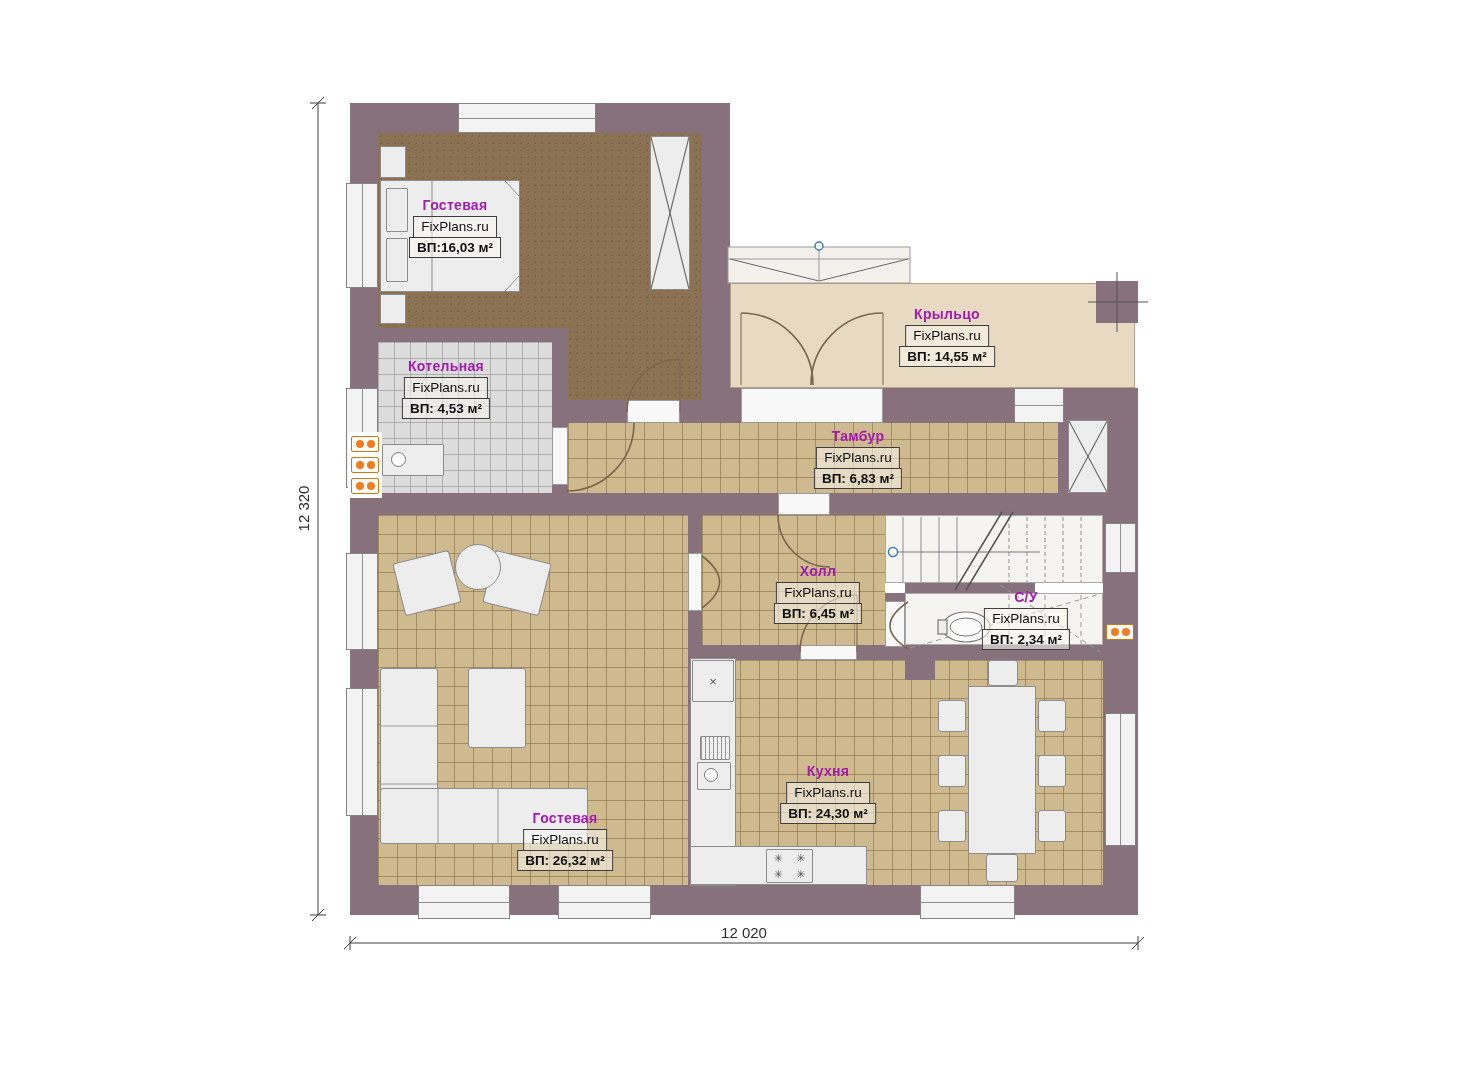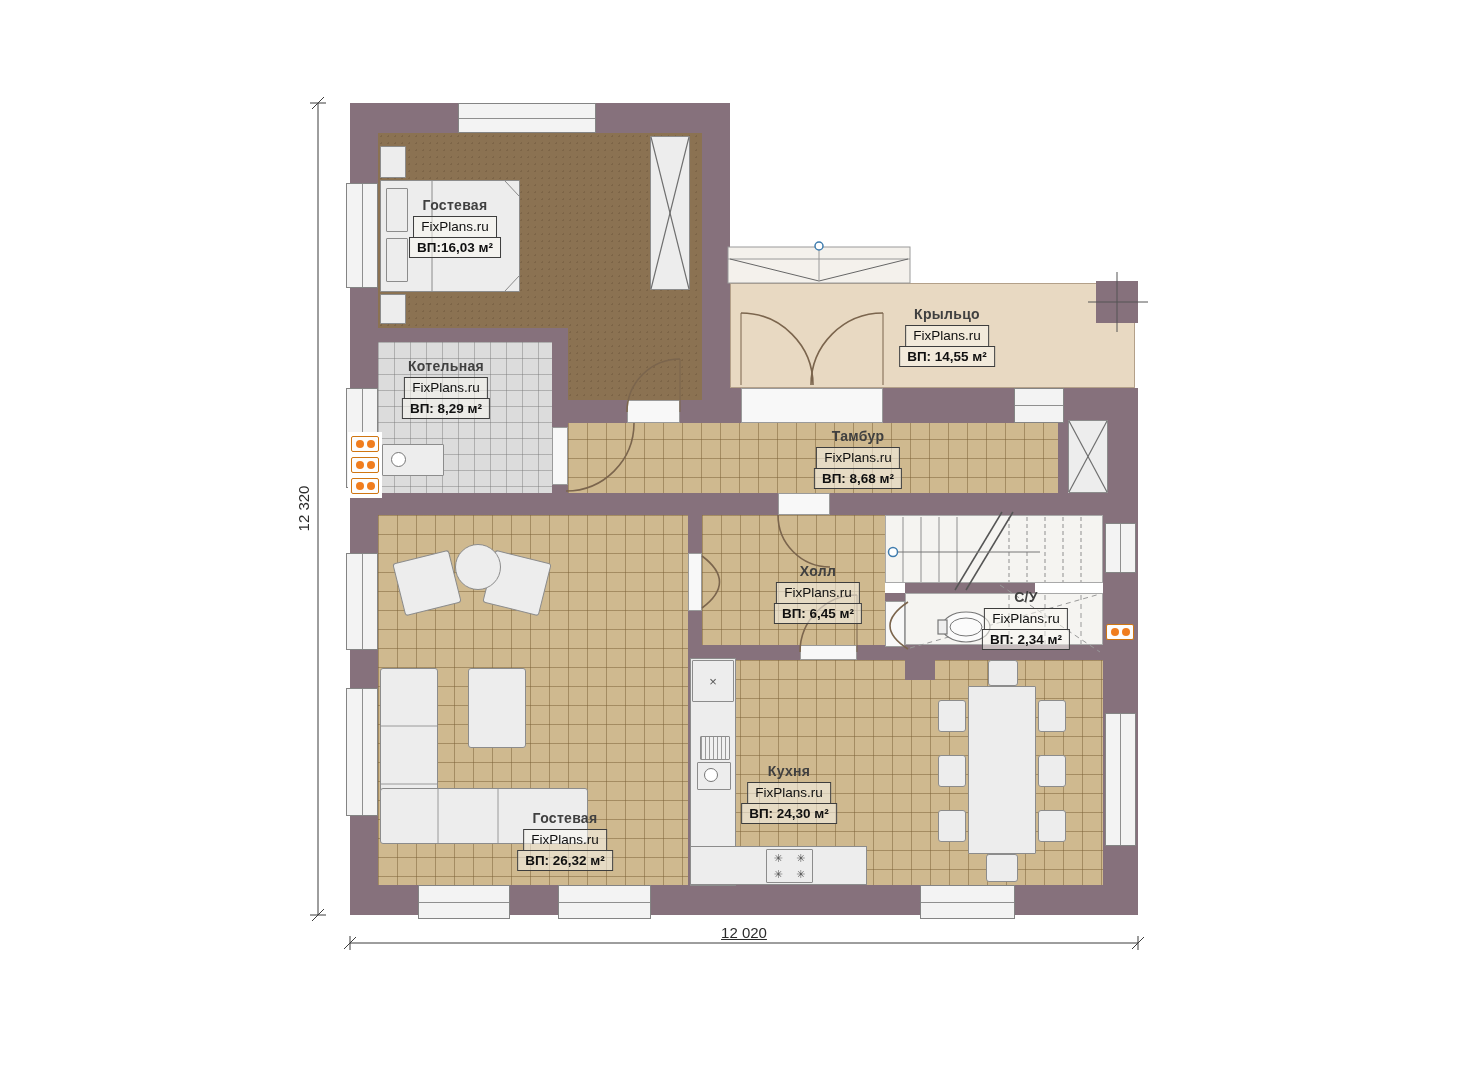--- a/index.html
+++ b/index.html
@@ -38,21 +38,21 @@
     background:#fdfdfd;border:1px solid #d07612;border-radius:2px;z-index:9;box-sizing:border-box;}
   .radiator i{width:8px;height:8px;border-radius:50%;background:var(--radiator);display:block;}
   .xchar{display:flex;align-items:center;justify-content:center;font-size:13px;color:#555;}
   .stripes{background-image:repeating-linear-gradient(90deg,#9a9a9a 0 1px,#f0f0f0 1px 4px);}
   .stove{display:grid;grid-template-columns:1fr 1fr;grid-template-rows:1fr 1fr;
     align-items:center;justify-items:center;font-size:11px;color:#555;border-radius:1px;}
   .sinkdot{position:absolute;border:1px solid #777;border-radius:50%;background:#fff;box-sizing:border-box;}
   svg.overlay{position:absolute;left:0;top:0;z-index:12;pointer-events:none;}
   .room-label{position:absolute;display:flex;flex-direction:column;align-items:center;
     transform:translateX(-50%);z-index:20;}
-  .room-label .rname{font-weight:bold;font-size:14px;color:#404040;margin-bottom:3px;
+  .room-label .rname{font-weight:bold;font-size:14px;color:#a21caf;margin-bottom:3px;
     letter-spacing:.3px;white-space:nowrap;}
   .room-label .rbox{border:1px solid #3d3d3d;background:rgba(250,247,240,.55);
     font-size:13.5px;line-height:1.45;padding:0 7px;color:#101010;white-space:nowrap;}
   .room-label .rbox + .rbox{margin-top:-1px;font-weight:bold;}
   .dim-text{position:absolute;font-size:15px;color:#2c2c2c;z-index:20;text-align:center;}
 </style>
 </head>
 <body>
 
 <div class="canvas">
@@ -268,49 +268,49 @@
   </svg>
 
   <div class="room-label" style="left:455px;top:197px;">
     <span class="rname">Гостевая</span>
     <span class="rbox">FixPlans.ru</span>
     <span class="rbox">ВП:16,03 м²</span>
   </div>
   <div class="room-label" style="left:446px;top:358px;">
     <span class="rname">Котельная</span>
     <span class="rbox">FixPlans.ru</span>
-    <span class="rbox">ВП: 8,29 м²</span>
+    <span class="rbox">ВП: 4,53 м²</span>
   </div>
   <div class="room-label" style="left:947px;top:306px;">
     <span class="rname">Крыльцо</span>
     <span class="rbox">FixPlans.ru</span>
     <span class="rbox">ВП: 14,55 м²</span>
   </div>
   <div class="room-label" style="left:858px;top:428px;">
     <span class="rname">Тамбур</span>
     <span class="rbox">FixPlans.ru</span>
-    <span class="rbox">ВП: 8,68 м²</span>
+    <span class="rbox">ВП: 6,83 м²</span>
   </div>
   <div class="room-label" style="left:818px;top:563px;">
     <span class="rname">Холл</span>
     <span class="rbox">FixPlans.ru</span>
     <span class="rbox">ВП: 6,45 м²</span>
   </div>
   <div class="room-label" style="left:1026px;top:589px;">
     <span class="rname">С/У</span>
     <span class="rbox">FixPlans.ru</span>
     <span class="rbox">ВП: 2,34 м²</span>
   </div>
-  <div class="room-label" style="left:789px;top:763px;">
+  <div class="room-label" style="left:828px;top:763px;">
     <span class="rname">Кухня</span>
     <span class="rbox">FixPlans.ru</span>
     <span class="rbox">ВП: 24,30 м²</span>
   </div>
   <div class="room-label" style="left:565px;top:810px;">
     <span class="rname">Гостевая</span>
     <span class="rbox">FixPlans.ru</span>
     <span class="rbox">ВП: 26,32 м²</span>
   </div>
 
   <div class="dim-text" style="left:258px;top:500px;width:90px;transform:rotate(-90deg);">12 320</div>
-  <div class="dim-text" style="left:694px;top:924px;width:100px;text-decoration:underline;">12 020</div>
+  <div class="dim-text" style="left:694px;top:924px;width:100px;">12 020</div>
 
 </div>
 
 </body></html>

